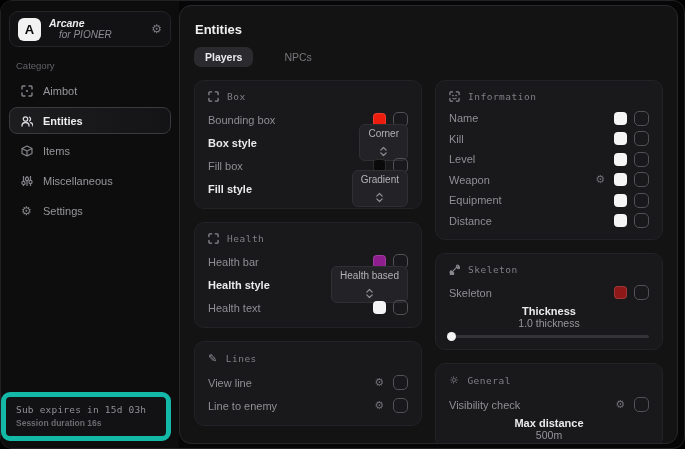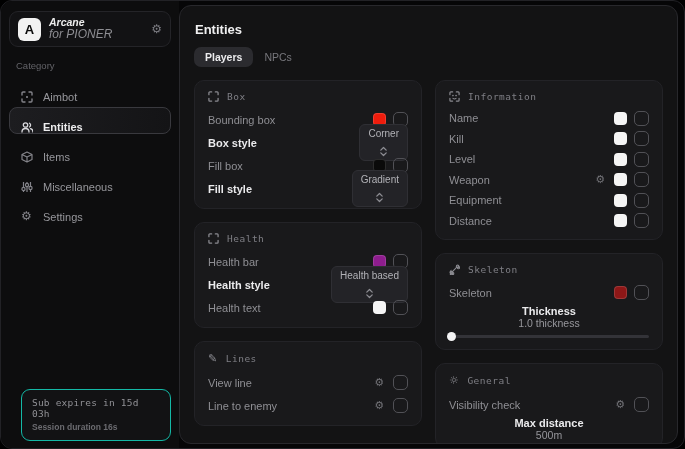--- a/index.html
+++ b/index.html
@@ -5,35 +5,35 @@
   * { margin:0; padding:0; box-sizing:border-box; }
   html,body { width:685px; height:449px; background:#000; font-family:"Liberation Sans", sans-serif; overflow:hidden; }
   .window { position:relative; width:685px; height:449px; background:#060607; border:1px solid #222226; border-radius:12px; display:flex; overflow:hidden; }
 
   
   .sidebar { position:relative; width:178px; height:100%; background:#0d0d0e; flex:none; padding:10px 8px; }
   .brand { display:flex; align-items:center; gap:8px; background:#121214; border:1px solid #242428; border-radius:9px; padding:6px 8px; height:36px; }
   .logo { width:23px; height:23px; background:#f2f2f2; color:#0a0a0a; border-radius:6px; font-weight:bold; font-size:13px; display:flex; align-items:center; justify-content:center; flex:none; }
   .brand-text { flex:1; line-height:1.15;font-style:italic; }
   .brand-title { color:#ececec; font-size:10.5px; font-weight:bold; }
-  .brand-sub { color:#8e8e93; font-size:12px; }
+  .brand-sub { color:#8e8e93; font-size:10px;margin-left:10px; }
   .brand-gear { color:#7a7a80; font-size:12px; cursor:pointer; }
   .cat-label { color:#636368; font-size:9.5px; margin:13px 0 6px 7px; }
-  .nav-item { display:flex; align-items:flex-end; gap:10px; height:27px; padding:0 10px; color:#97979c; font-size:11px; border-radius:8px; border:1px solid transparent; margin-bottom:3px; cursor:pointer; }
+  .nav-item { display:flex; align-items:center; gap:10px; height:27px; padding:0 10px; color:#97979c; font-size:11px; border-radius:8px; border:1px solid transparent; margin-bottom:3px; cursor:pointer; }
   .nav-item .nicon { width:13px; display:flex; justify-content:center; color:#84848a; font-size:12px; }
   .nav-item.selected { background:linear-gradient(90deg,#1d1d20,#141416); border-color:#39393e; color:#ededee; font-weight:bold; }
   .nav-item.selected .nicon { color:#d8d8dc; }
-  .side-footer { position:absolute; left:20px; right:8px; bottom:7px; background:#121214; border:1px solid #14b8a6; border-radius:9px; padding:7px 10px 8px; }
+  .side-footer { position:absolute; left:0; right:8px; bottom:7px; background:#121214; border:5px solid #14b8a6; border-radius:9px; padding:7px 10px 8px; }
   .sf-line1 { font-family:"DejaVu Sans Mono", monospace; font-size:9.5px; color:#909095; letter-spacing:.2px; }
   .sf-line2 { font-size:8.5px; color:#6b6b70; margin-top:3px; font-weight:bold; }
 
   
   .panel { flex:1; margin:4px 6px 4px 0; background:#131314; border:1px solid #28282c; border-radius:12px; padding:12px 14px; overflow:hidden; }
   .page-title { color:#f0f0f1; font-size:13px; font-weight:bold; margin:4px 0 10px 1px; }
-  .tabs { display:flex; align-items:flex-start; gap:0; margin-bottom:13px; }
+  .tabs { display:flex; align-items:flex-start; gap:20px; margin-bottom:13px; }
   .tab { font-size:10.5px; padding:4px 11px; border-radius:7px; color:#77777c; cursor:pointer; }
   .tab.active { background:#2b2b2f; color:#ececee; font-weight:bold; }
 
   .grid { display:grid; grid-template-columns:1fr 1fr; gap:13px; }
   .col { display:flex; flex-direction:column; gap:13px; }
   .card { background:#19191b; border:1px solid #232327; border-radius:10px; padding:10px 13px 8px; }
   .card-head { display:flex; align-items:center; gap:8px; color:#7f7f85; font-family:"DejaVu Sans Mono", monospace; font-size:9.5px; letter-spacing:.5px; margin-bottom:6px; }
   .card-head svg, .card-head .hglyph { color:#8a8a90; }
   .hglyph { font-size:11px; font-family:"DejaVu Sans", sans-serif; }
 

